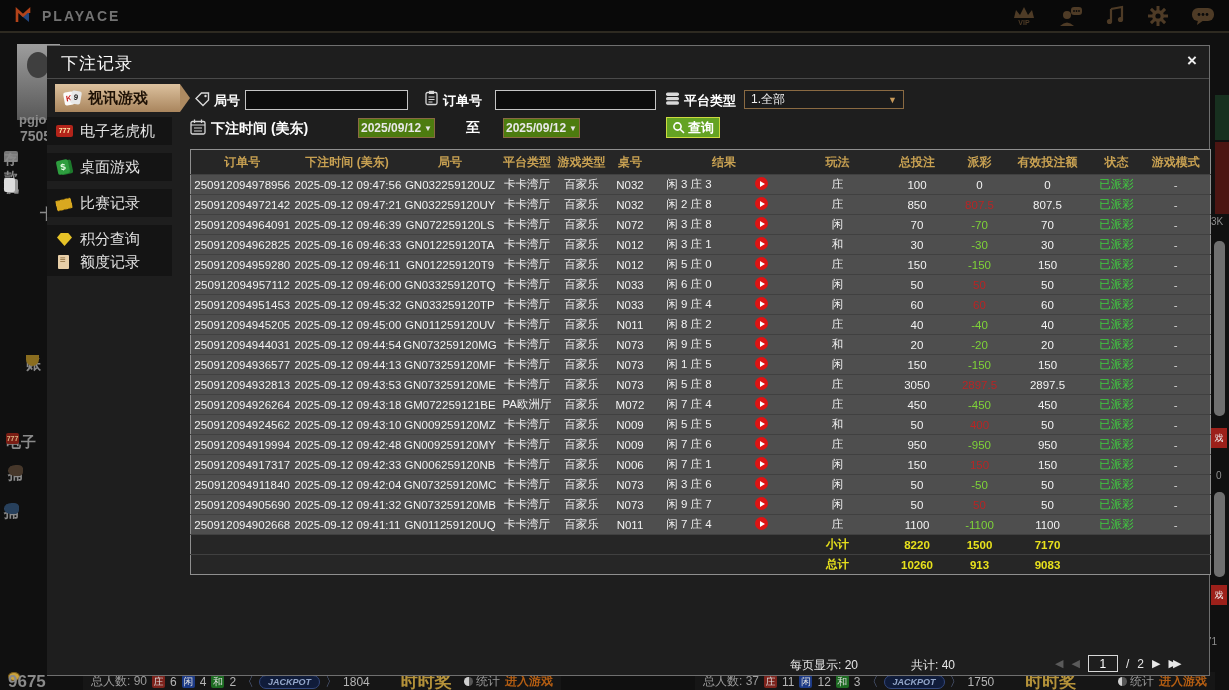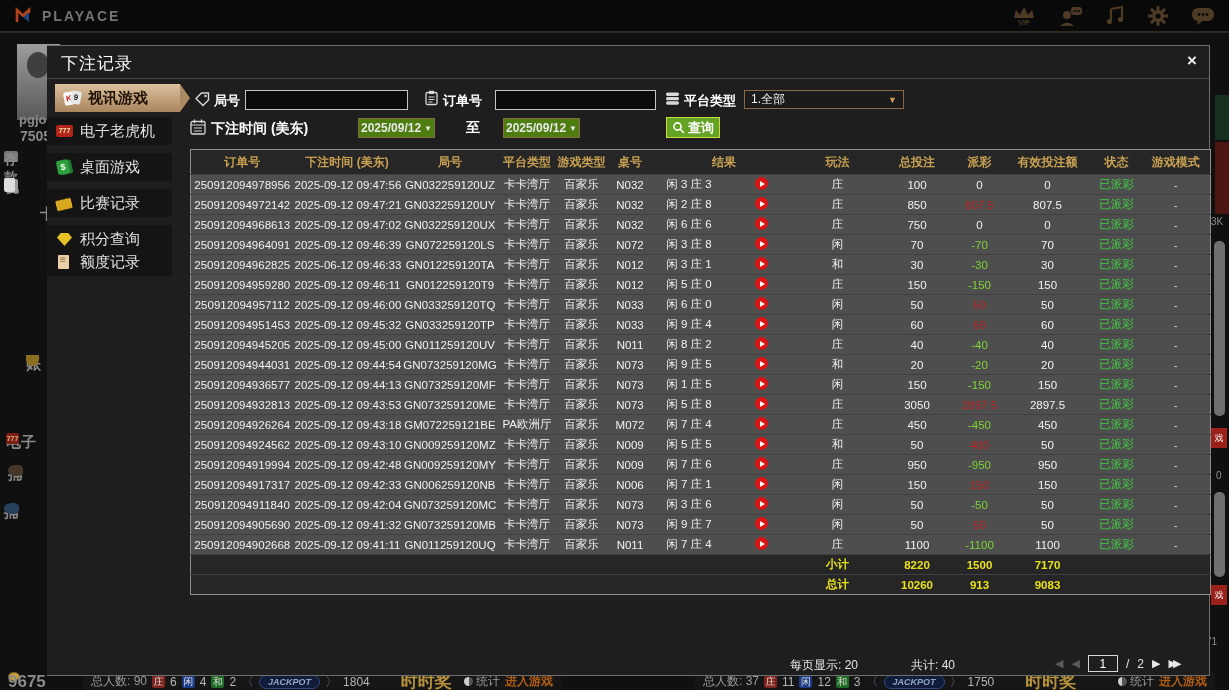--- a/index.html
+++ b/index.html
@@ -375,54 +375,38 @@
     <td>闲 2 庄 8</td>
     <td><span class="play-btn"></span></td>
     <td>庄</td>
     <td>850</td>
     <td class="pos">807.5</td>
     <td>807.5</td>
     <td class="status">已派彩</td>
     <td class="mode">-</td>
   </tr>
           <tr>
-    <td>250912094968613</td>
-    <td>2025-09-12 09:47:02</td>
-    <td>GN032259120UX</td>
-    <td>卡卡湾厅</td>
-    <td>百家乐</td>
-    <td>N032</td>
-    <td>闲 6 庄 6</td>
-    <td><span class="play-btn"></span></td>
-    <td>庄</td>
-    <td>750</td>
-    <td class="zero">0</td>
-    <td>0</td>
-    <td class="status">已派彩</td>
-    <td class="mode">-</td>
-  </tr>
-          <tr>
     <td>250912094964091</td>
     <td>2025-09-12 09:46:39</td>
     <td>GN072259120LS</td>
     <td>卡卡湾厅</td>
     <td>百家乐</td>
     <td>N072</td>
     <td>闲 3 庄 8</td>
     <td><span class="play-btn"></span></td>
     <td>闲</td>
     <td>70</td>
     <td class="neg">-70</td>
     <td>70</td>
     <td class="status">已派彩</td>
     <td class="mode">-</td>
   </tr>
           <tr>
     <td>250912094962825</td>
-    <td>2025-06-12 09:46:33</td>
+    <td>2025-09-16 09:46:33</td>
     <td>GN012259120TA</td>
     <td>卡卡湾厅</td>
     <td>百家乐</td>
     <td>N012</td>
     <td>闲 3 庄 1</td>
     <td><span class="play-btn"></span></td>
     <td>和</td>
     <td>30</td>
     <td class="neg">-30</td>
     <td>30</td>

